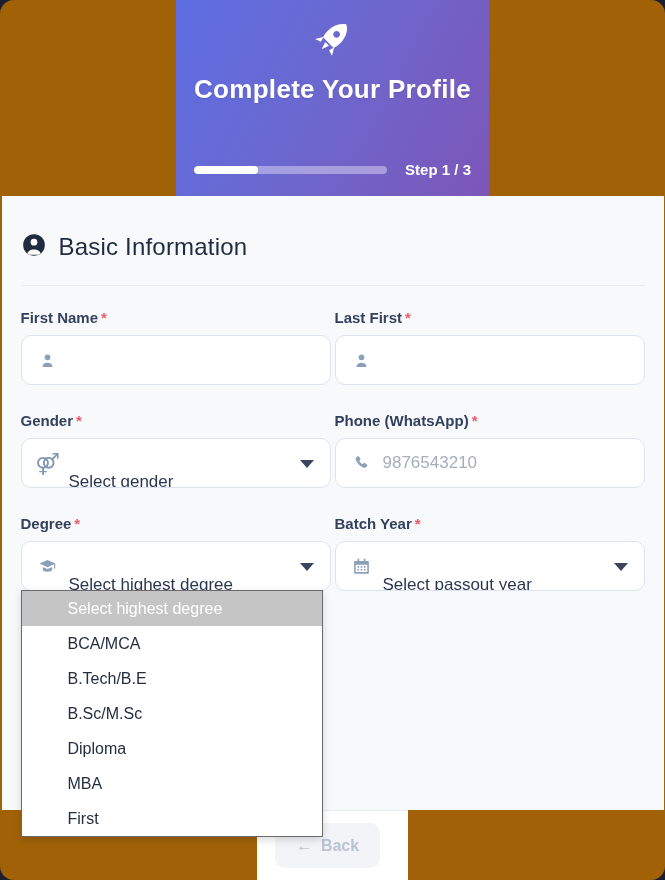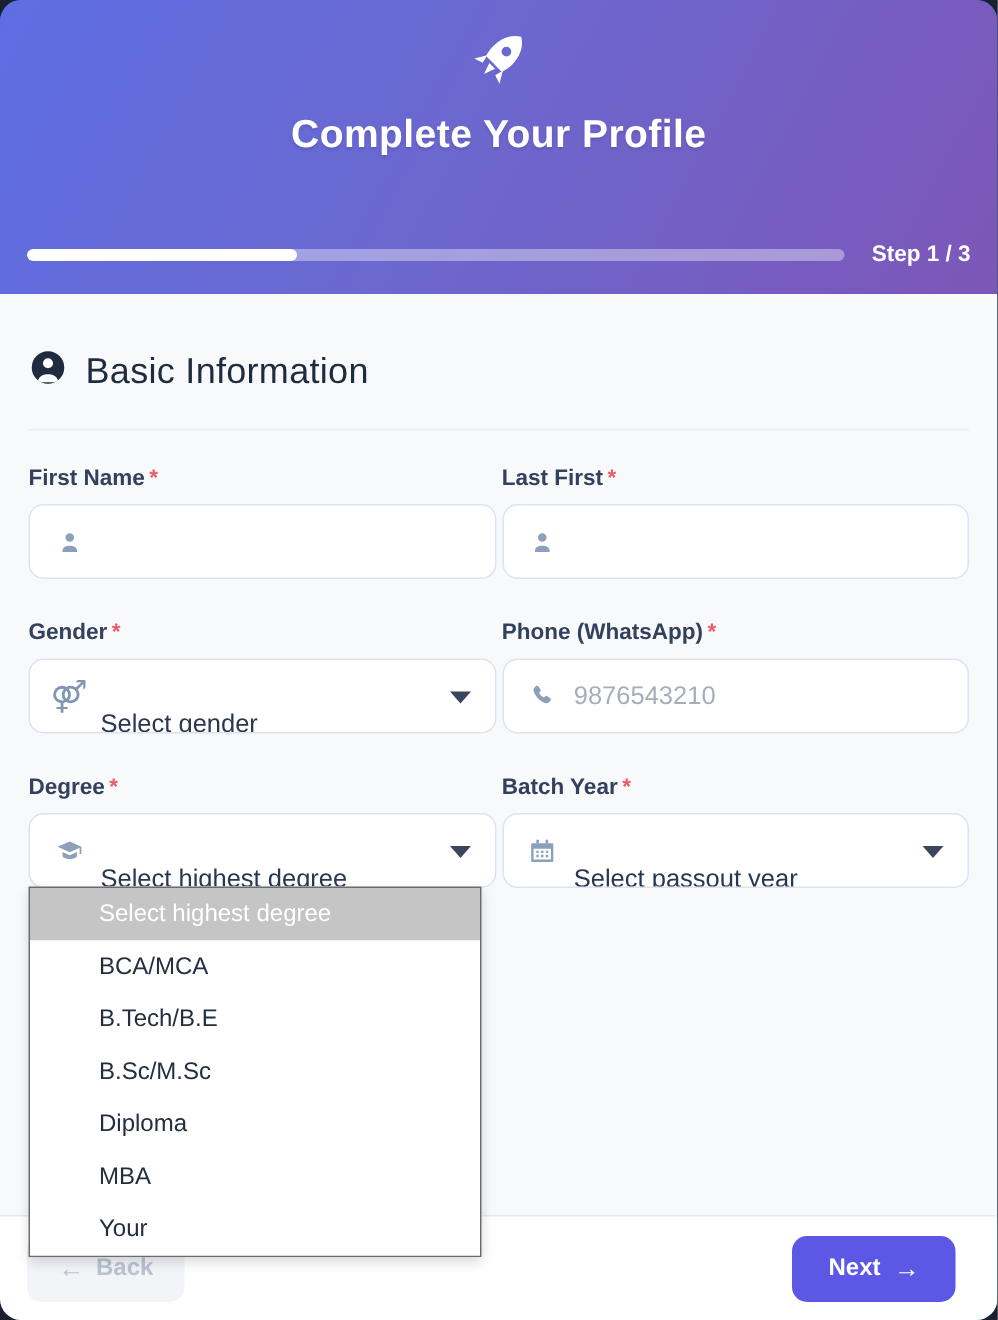--- a/index.html
+++ b/index.html
@@ -1,19 +1,19 @@
 <!DOCTYPE html>
 <html><head>
 <meta charset="utf-8">
 <style>
   * { margin:0; padding:0; box-sizing:border-box; }
   html,body { background:#1a2030; font-family:"Liberation Sans","DejaVu Sans",sans-serif; }
   .card {
     width:665px; height:880px; border-radius:14px; overflow:hidden;
-    display:flex; flex-direction:column; background:#0369a1; position:relative;
+    display:flex; flex-direction:column; background:#a16207; position:relative;align-items:center;
   }
   
   .header {
     height:196px; flex:0 0 196px;
     background:linear-gradient(118deg,#5e6ee3 0%,#6b68cf 45%,#7d56b8 100%);
     padding:16px 18px 0 18px; color:#fff;
   }
   .rocket-wrap { display:flex; justify-content:center; }
   .rocket-wrap svg { width:46px; height:46px; }
   .hdr-title {
@@ -199,21 +199,21 @@
           <span class="caret"></span>
         </div>
 
         <div class="dropdown" id="degree-dropdown">
             <div class="dd-opt hl">Select highest degree</div>
             <div class="dd-opt">BCA/MCA</div>
             <div class="dd-opt">B.Tech/B.E</div>
             <div class="dd-opt">B.Sc/M.Sc</div>
             <div class="dd-opt">Diploma</div>
             <div class="dd-opt">MBA</div>
-            <div class="dd-opt">Your</div>
+            <div class="dd-opt">First</div>
           </div>
       </div>
 
       <div class="field">
         <div class="field-label"><span>Batch Year</span><span class="req">*</span></div>
         <div class="control">
           <span class="f-icon">
             <svg viewBox="0 0 24 24" fill="#8da0b9">
               <path d="M7 2.3h2.2v3.2H7zM14.8 2.3H17v3.2h-2.2z"></path>
               <path d="M3.5 5.2h17a.8.8 0 0 1 .8.8v14.2a.8.8 0 0 1-.8.8h-17a.8.8 0 0 1-.8-.8V6a.8.8 0 0 1 .8-.8zm1.2 4.6v9.2h14.6V9.8z" fill-rule="evenodd"></path>
@@ -226,19 +226,15 @@
       </div>
 
     </div>
   </div>
 
   <div class="footer">
     <button class="btn-back">
       <span class="arrow">←</span>
       <span>Back</span>
     </button>
-    <button class="btn-next">
-      <span>Next</span>
-      <span class="arrow">→</span>
-    </button>
   </div>
 
 </div>
 
 </body></html>

